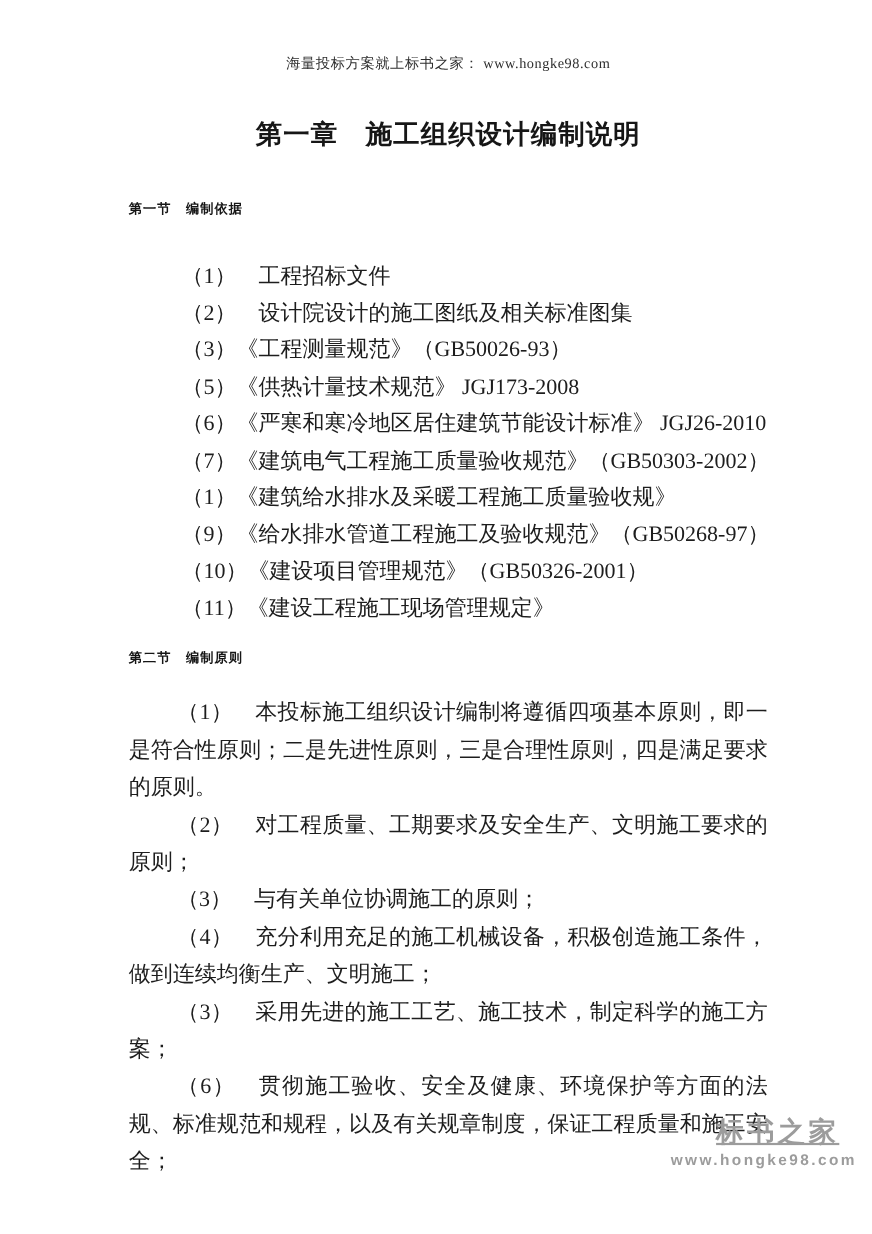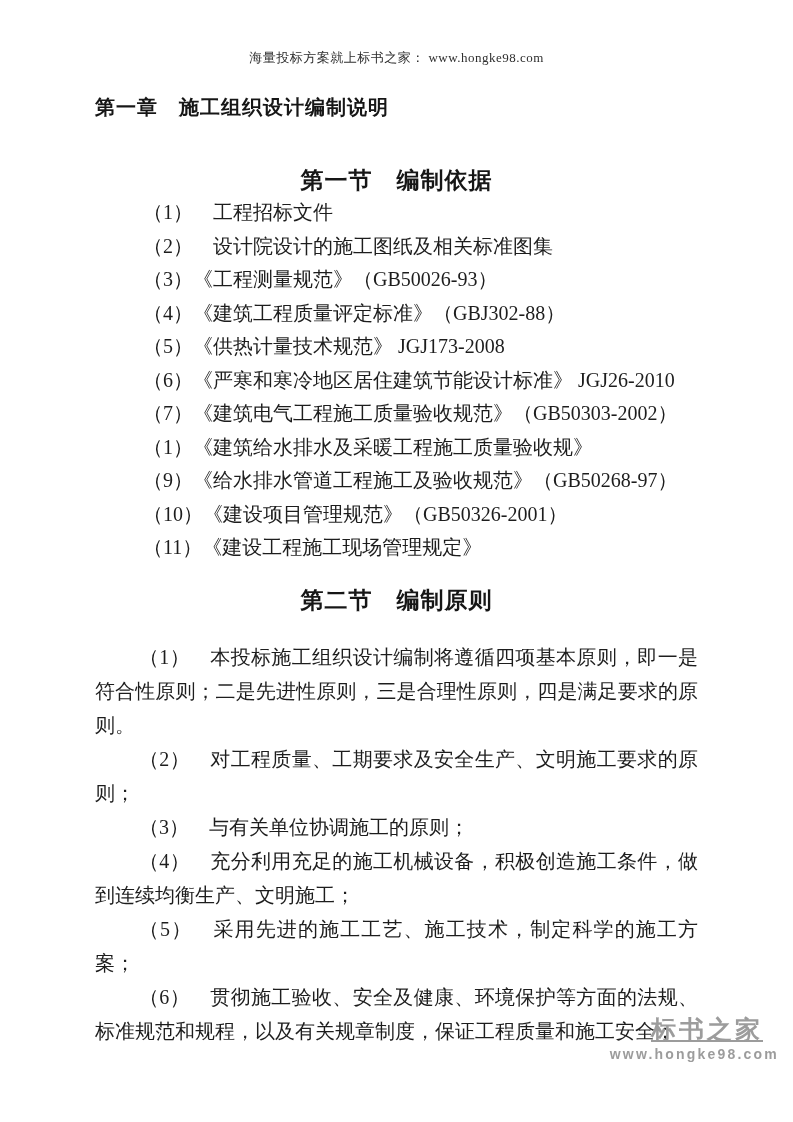--- a/index.html
+++ b/index.html
@@ -7,52 +7,54 @@
   html, body { background: #ffffff; }
   .page {
     width: 793px;
     height: 1070px;
     margin: 0 auto;
     position: relative;
     background: #ffffff;
     overflow: hidden;
     color: #1d1d1d;
     font-family: "Liberation Serif", "DejaVu Serif", serif;
+    padding-left: 22px;
   }
   .content { padding: 0 95px; }
 
   .doc-header {
     padding-top: 49px;
     text-align: center;
     font-size: 13px;
     color: #2e2e2e;
     letter-spacing: 0.5px;
   }
 
   .chapter-title {
-    margin-top: 27px;
-    font-size: 20px;
+    margin-top: 39px;
+    text-align: center;
+    font-size: 24px;
     font-weight: bold;
     font-family: "Liberation Sans", "DejaVu Sans", sans-serif;
     letter-spacing: 1px;
     color: #161616;
   }
 
   .section-title {
-    text-align: center;
-    font-size: 23px;
+    text-align: left;
+    font-size: 12px;
     font-weight: bold;
     font-family: "Liberation Sans", "DejaVu Sans", sans-serif;
     letter-spacing: 1px;
     color: #161616;
   }
   .section-title.first { margin-top: 44px; }
   .section-title.second { margin-top: 20px; }
 
-  .dep-list { }
+  .dep-list { margin-top: 36px; }
   .dep-item {
     margin-left: 48px;
     font-size: 20px;
     line-height: 33.5px;
     white-space: nowrap;
   }
   .dep-item.cont { margin-left: 103px; }
 
   .principles { margin-top: 24px; }
   .principle {
@@ -94,38 +96,37 @@
     <div class="doc-header">海量投标方案就上标书之家： www.hongke98.com</div>
 
     <h1 class="chapter-title">第一章　施工组织设计编制说明</h1>
 
     <h2 class="section-title first">第一节　编制依据</h2>
 
     <div class="dep-list">
       <p class="dep-item">（1）　工程招标文件</p>
       <p class="dep-item">（2）　设计院设计的施工图纸及相关标准图集</p>
       <p class="dep-item">（3）《工程测量规范》（GB50026-93）</p>
-      <p class="dep-item">（4）《建筑工程质量评定标准》（GBJ302-88）</p>
       <p class="dep-item">（5）《供热计量技术规范》 JGJ173-2008</p>
       <p class="dep-item">（6）《严寒和寒冷地区居住建筑节能设计标准》 JGJ26-2010</p>
       <p class="dep-item">（7）《建筑电气工程施工质量验收规范》（GB50303-2002）</p>
       <p class="dep-item">（1）《建筑给水排水及采暖工程施工质量验收规》</p>
       <p class="dep-item">（9）《给水排水管道工程施工及验收规范》（GB50268-97）</p>
       <p class="dep-item">（10）《建设项目管理规范》（GB50326-2001）</p>
       <p class="dep-item">（11）《建设工程施工现场管理规定》</p>
     </div>
 
     <h2 class="section-title second">第二节　编制原则</h2>
 
     <div class="principles">
       <p class="principle">（1）　本投标施工组织设计编制将遵循四项基本原则，即一是符合性原则；二是先进性原则，三是合理性原则，四是满足要求的原则。</p>
       <p class="principle">（2）　对工程质量、工期要求及安全生产、文明施工要求的原则；</p>
       <p class="principle">（3）　与有关单位协调施工的原则；</p>
       <p class="principle">（4）　充分利用充足的施工机械设备，积极创造施工条件，做到连续均衡生产、文明施工；</p>
-      <p class="principle">（5）　采用先进的施工工艺、施工技术，制定科学的施工方案；</p>
+      <p class="principle">（3）　采用先进的施工工艺、施工技术，制定科学的施工方案；</p>
       <p class="principle">（6）　贯彻施工验收、安全及健康、环境保护等方面的法规、标准规范和规程，以及有关规章制度，保证工程质量和施工安全；</p>
     </div>
 
   </div>
 
   <div class="watermark">
     <div class="brand">标书之家</div>
     <div class="url">www.hongke98.com</div>
   </div>
 </div>

